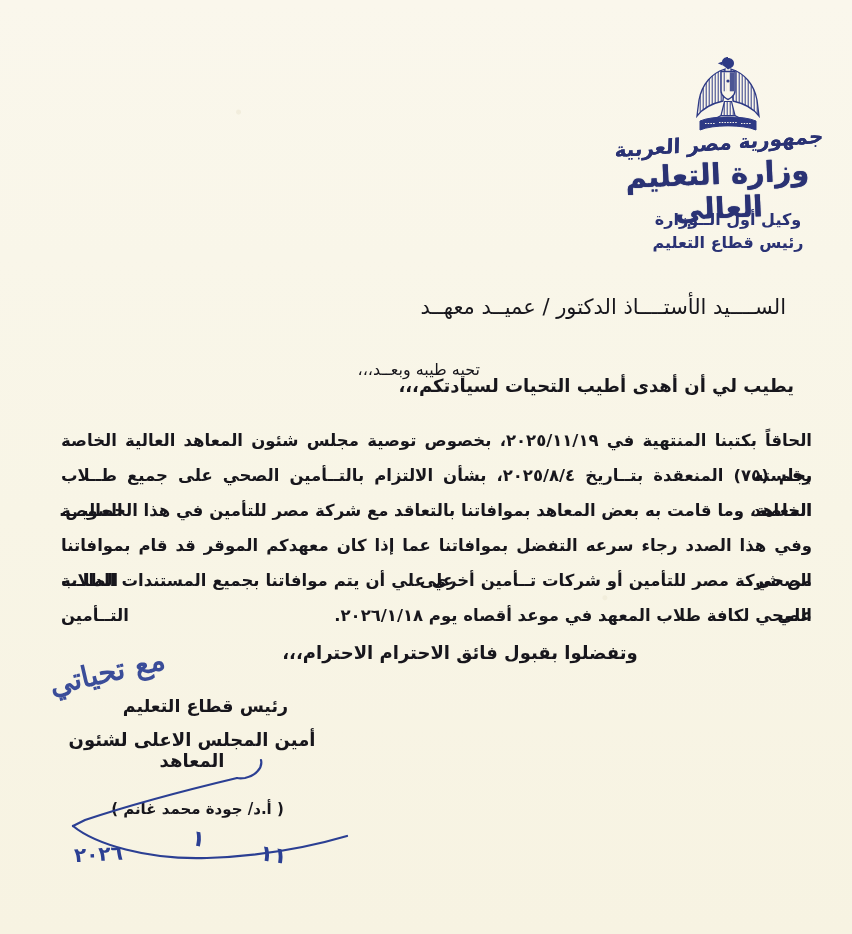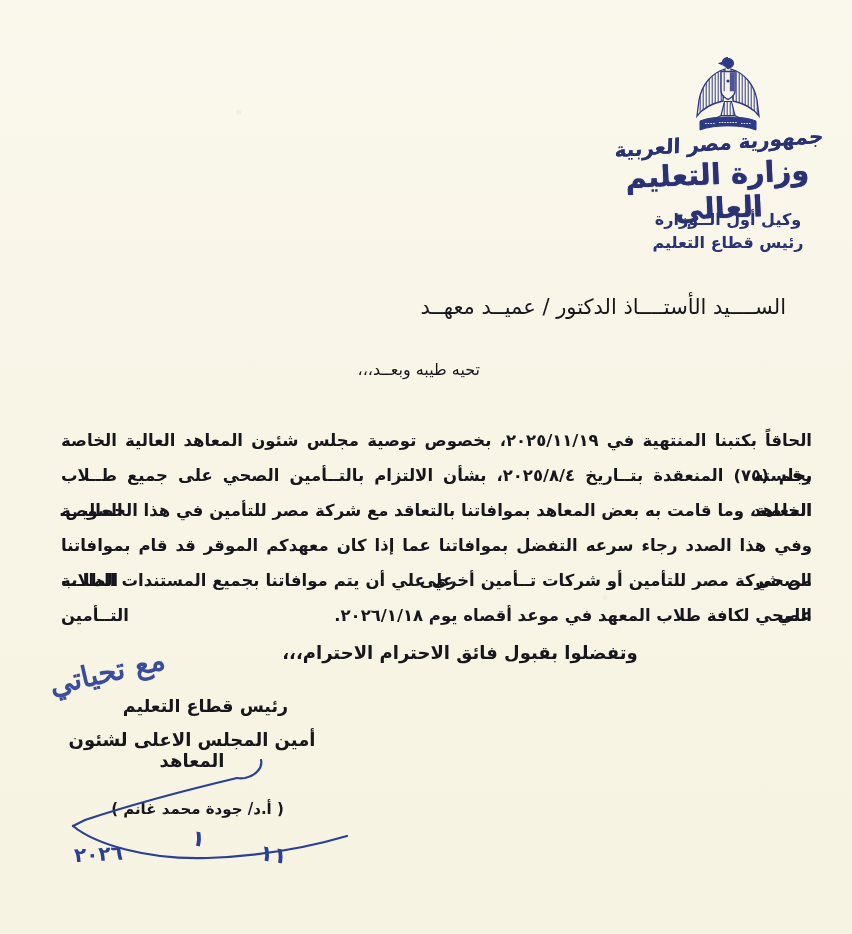--- a/index.html
+++ b/index.html
@@ -92,20 +92,21 @@
   <div class="abs navy calli-ministry">وزارة التعليم العالي</div>
 
   <div class="abs navy office1">وكيل أول الــوزارة</div>
 
   <div class="abs navy office2">رئيس قطاع التعليم</div>
 
   <div class="abs salutation">الســــيد الأستــــاذ الدكتور / عميــد معهــد</div>
 
   <div class="abs greeting">تحيه طيبه وبعــد،،،</div>
 
+  <div class="abs opening">يطيب لي أن أهدى أطيب التحيات لسيادتكم،،،</div>
 
   <div class="abs body-block">
     <div class="bline jfull">الحاقاً بكتبنا المنتهية في ٢٠٢٥/١١/١٩، بخصوص توصية مجلس شئون المعاهد العالية الخاصة بجلسته</div>
     <div class="bline jfull">رقم (٧٥) المنعقدة بتــاريخ ٢٠٢٥/٨/٤، بشأن الالتزام بالتــأمين الصحي على جميع طــلاب المعاهد العاليــة</div>
     <div class="bline rline">الخاصة، وما قامت به بعض المعاهد بموافاتنا بالتعاقد مع شركة مصر للتأمين في هذا الخصوص.</div>
     <div class="bline jfull">وفي هذا الصدد رجاء سرعه التفضل بموافاتنا عما إذا كان معهدكم الموقر قد قام بموافاتنا الصحي على الطلاب</div>
     <div class="bline jfull">من شركة مصر للتأمين أو شركات تــأمين أخري علي أن يتم موافاتنا بجميع المستندات الدالــة علي التــأمين</div>
     <div class="bline rline">الصحي لكافة طلاب المعهد في موعد أقصاه يوم ٢٠٢٦/١/١٨.</div>
   </div>
 

